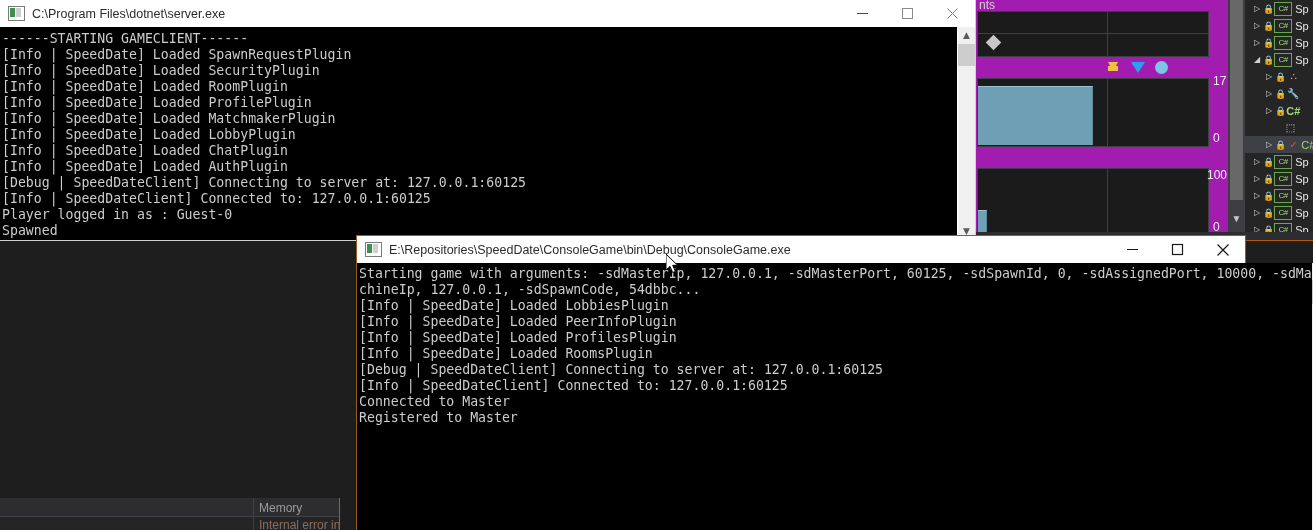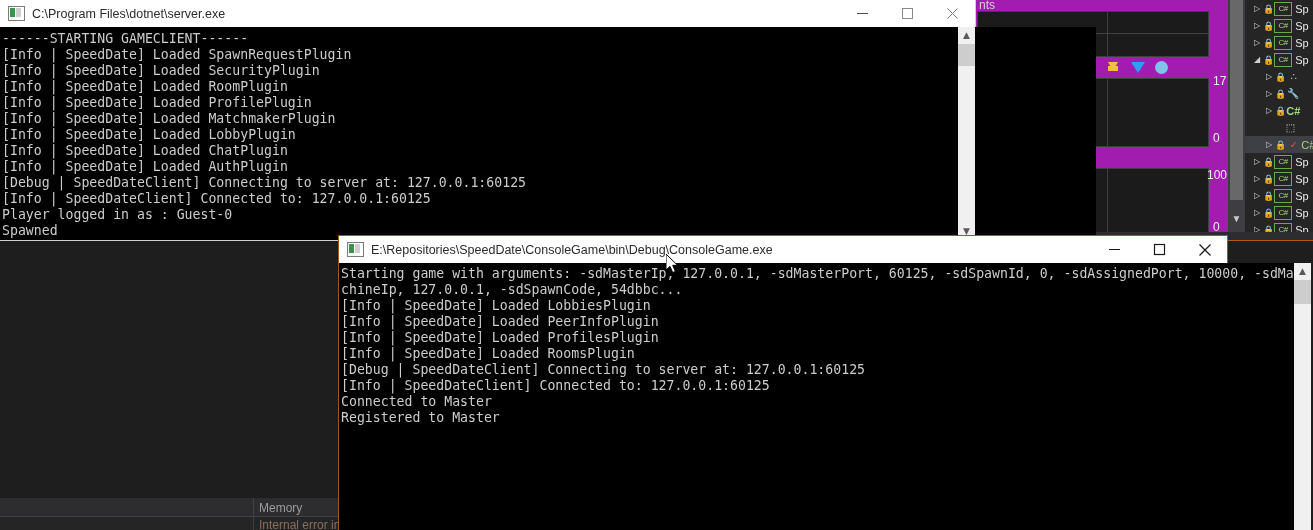--- a/index.html
+++ b/index.html
@@ -358,32 +358,32 @@
         </div>
         <div class="cwin-btn">
           <svg width="13" height="13" viewBox="0 0 13 13" aria-hidden="true">
             <line x1="1.5" y1="1.5" x2="11.5" y2="11.5" stroke="#7a7a7a" stroke-width="1"></line>
             <line x1="11.5" y1="1.5" x2="1.5" y2="11.5" stroke="#7a7a7a" stroke-width="1"></line>
           </svg>
         </div>
       </div>
     </div>
 
-    <div class="cwin-body" style="left:0; top:27px; width:1096px; height:213px;text-decoration:underline;">
+    <div class="cwin-body" style="left:0; top:27px; width:957px; height:213px;text-decoration:underline;">
       <div class="clog" id="log1" style="padding:4px 0 0 2px;"><span class="ln">------STARTING GAMECLIENT------</span><span class="ln">[Info | SpeedDate] Loaded SpawnRequestPlugin</span><span class="ln">[Info | SpeedDate] Loaded SecurityPlugin</span><span class="ln">[Info | SpeedDate] Loaded RoomPlugin</span><span class="ln">[Info | SpeedDate] Loaded ProfilePlugin</span><span class="ln">[Info | SpeedDate] Loaded MatchmakerPlugin</span><span class="ln">[Info | SpeedDate] Loaded LobbyPlugin</span><span class="ln">[Info | SpeedDate] Loaded ChatPlugin</span><span class="ln">[Info | SpeedDate] Loaded AuthPlugin</span><span class="ln">[Debug | SpeedDateClient] Connecting to server at: 127.0.0.1:60125</span><span class="ln">[Info | SpeedDateClient] Connected to: 127.0.0.1:60125</span><span class="ln">Player logged in as : Guest-0</span><span class="ln">Spawned</span></div>
     </div>
 
     <div class="cscroll" style="left:958px; top:27px; height:213px;">
       <div class="sbtn" style="top:0;">▲</div>
       <div class="sthumb" style="top:17px; height:22px;"></div>
       <div class="sbtn" style="top:196px;">▼</div>
     </div>
   </div>
 
-  <div class="cwin cwin2-border" style="left:339px; top:236px; width:888px; height:294px;">
+  <div class="cwin cwin2-border" style="left:357px; top:236px; width:888px; height:294px;">
 
     <div class="cwin-title">
       <div class="cwin-icon"></div>
       <div class="cwin-titletext">E:\Repositories\SpeedDate\ConsoleGame\bin\Debug\ConsoleGame.exe</div>
       <div class="cwin-btns">
         <div class="cwin-btn">
           <svg width="13" height="13" viewBox="0 0 13 13" aria-hidden="true">
             <line x1="1" y1="6.5" x2="12" y2="6.5" stroke="#1a1a1a" stroke-width="1"></line>
           </svg>
         </div>

